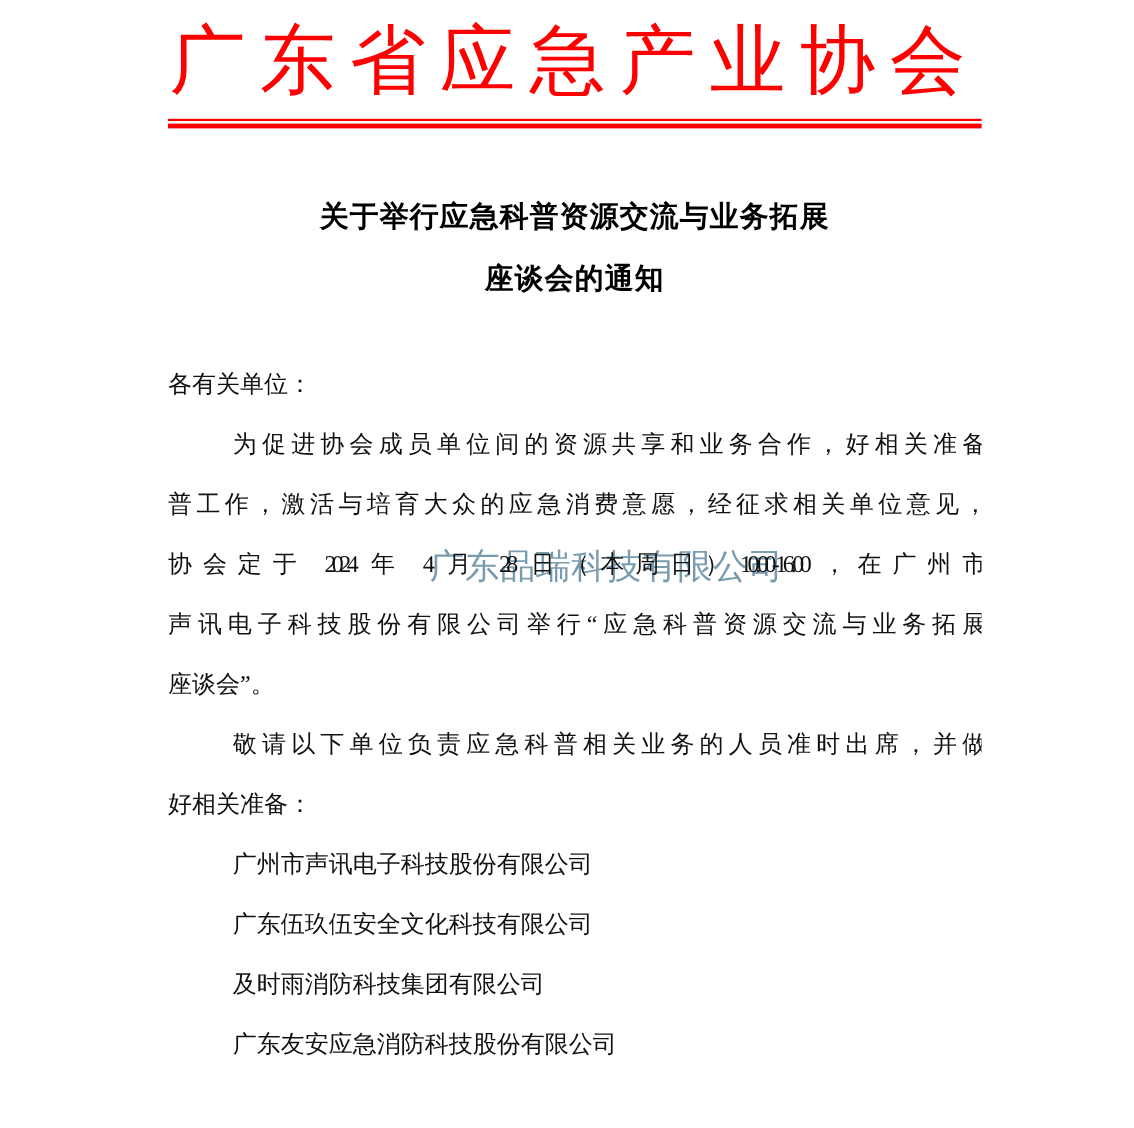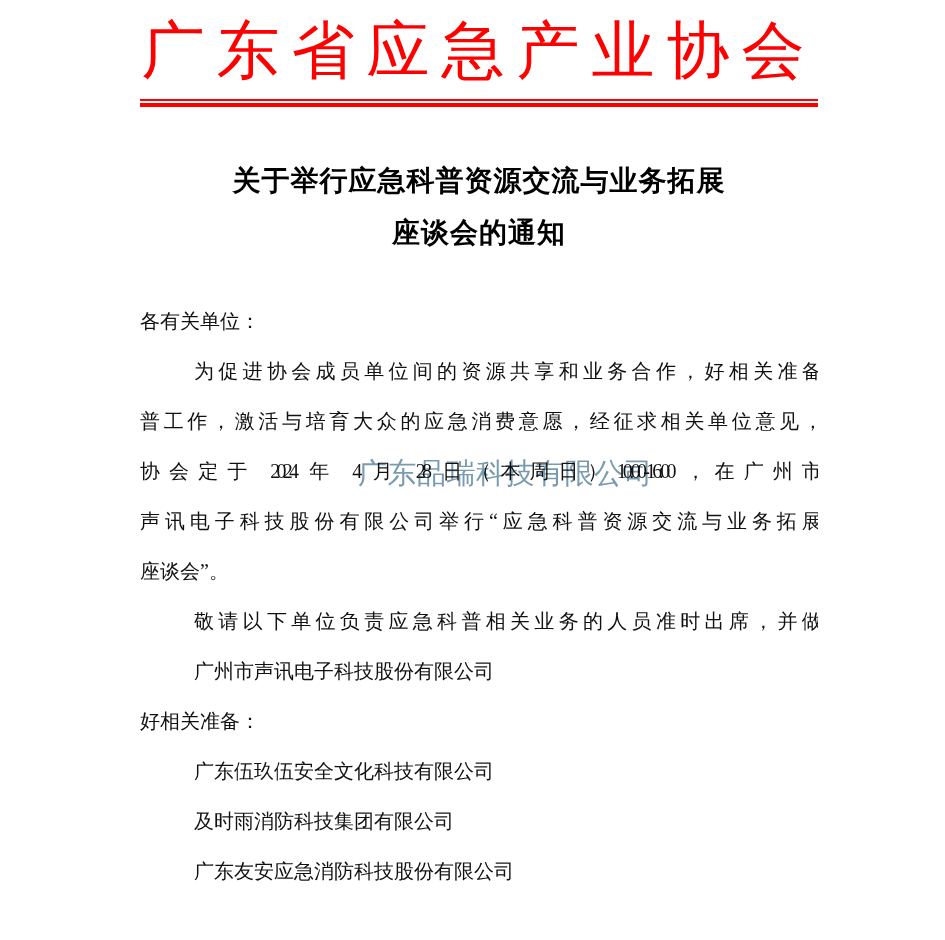--- a/index.html
+++ b/index.html
@@ -34,21 +34,21 @@
   .rule { margin-top: 11px; }
   .rule-thin  { height: 2px; background: #fe0000; }
   .rule-gap   { height: 2px; background: #ffffff; }
   .rule-thick { height: 4px; background: #fe0000; }
   
   .notice-title {
     margin: 48px 0 0 0;
     text-align: center;
     font-family: "Liberation Sans", "DejaVu Sans", sans-serif;
     font-weight: 700;
-    font-size: 28px;
+    font-size: 24px;
     line-height: 52px;
     color: #000000;
     letter-spacing: 1px;
   }
   .t-line { display: block; }
   
   .body-block {
     margin-top: 37px;
     position: relative;
     z-index: 2;
@@ -107,21 +107,21 @@
 
     <div class="bodyline">各有关单位：</div>
 
     <div class="bodyline jline indent">为促进协会成员单位间的资源共享和业务合作，好相关准备</div>
     <div class="bodyline jline xtight">普工作，激活与培育大众的应急消费意愿，经征求相关单位意见，</div>
     <div class="bodyline jline">协会定于 2024 年 4 月 28 日（本周日）10:00-16:00，在广州市</div>
     <div class="bodyline jline">声讯电子科技股份有限公司举行“应急科普资源交流与业务拓展</div>
     <div class="bodyline">座谈会”。</div>
 
     <div class="bodyline jline indent">敬请以下单位负责应急科普相关业务的人员准时出席，并做</div>
+    <div class="bodyline">好相关准备：</div>
+
     <div class="bodyline indent">广州市声讯电子科技股份有限公司</div>
-
-    <div class="bodyline">好相关准备：</div>
     <div class="bodyline indent">广东伍玖伍安全文化科技有限公司</div>
     <div class="bodyline indent">及时雨消防科技集团有限公司</div>
     <div class="bodyline indent">广东友安应急消防科技股份有限公司</div>
 
   </div>
 </div>
 
 </body></html>

